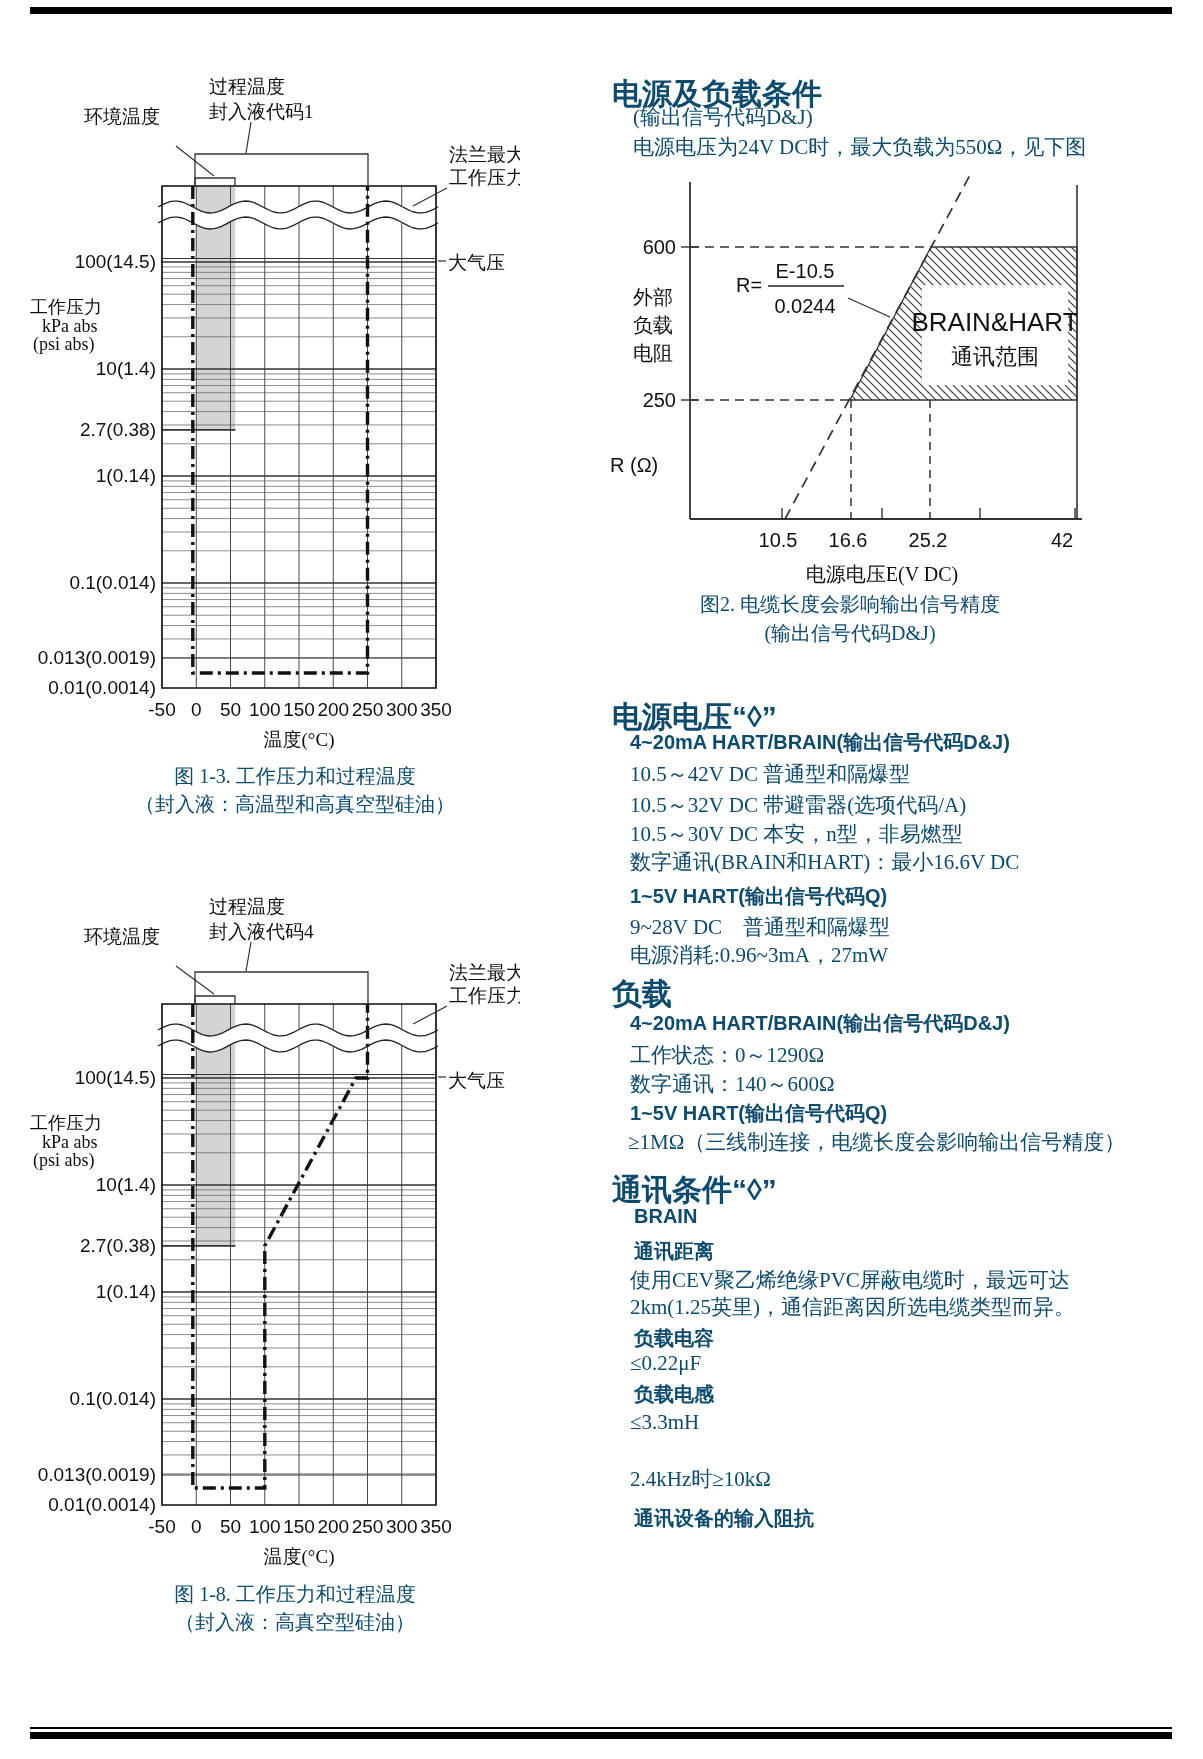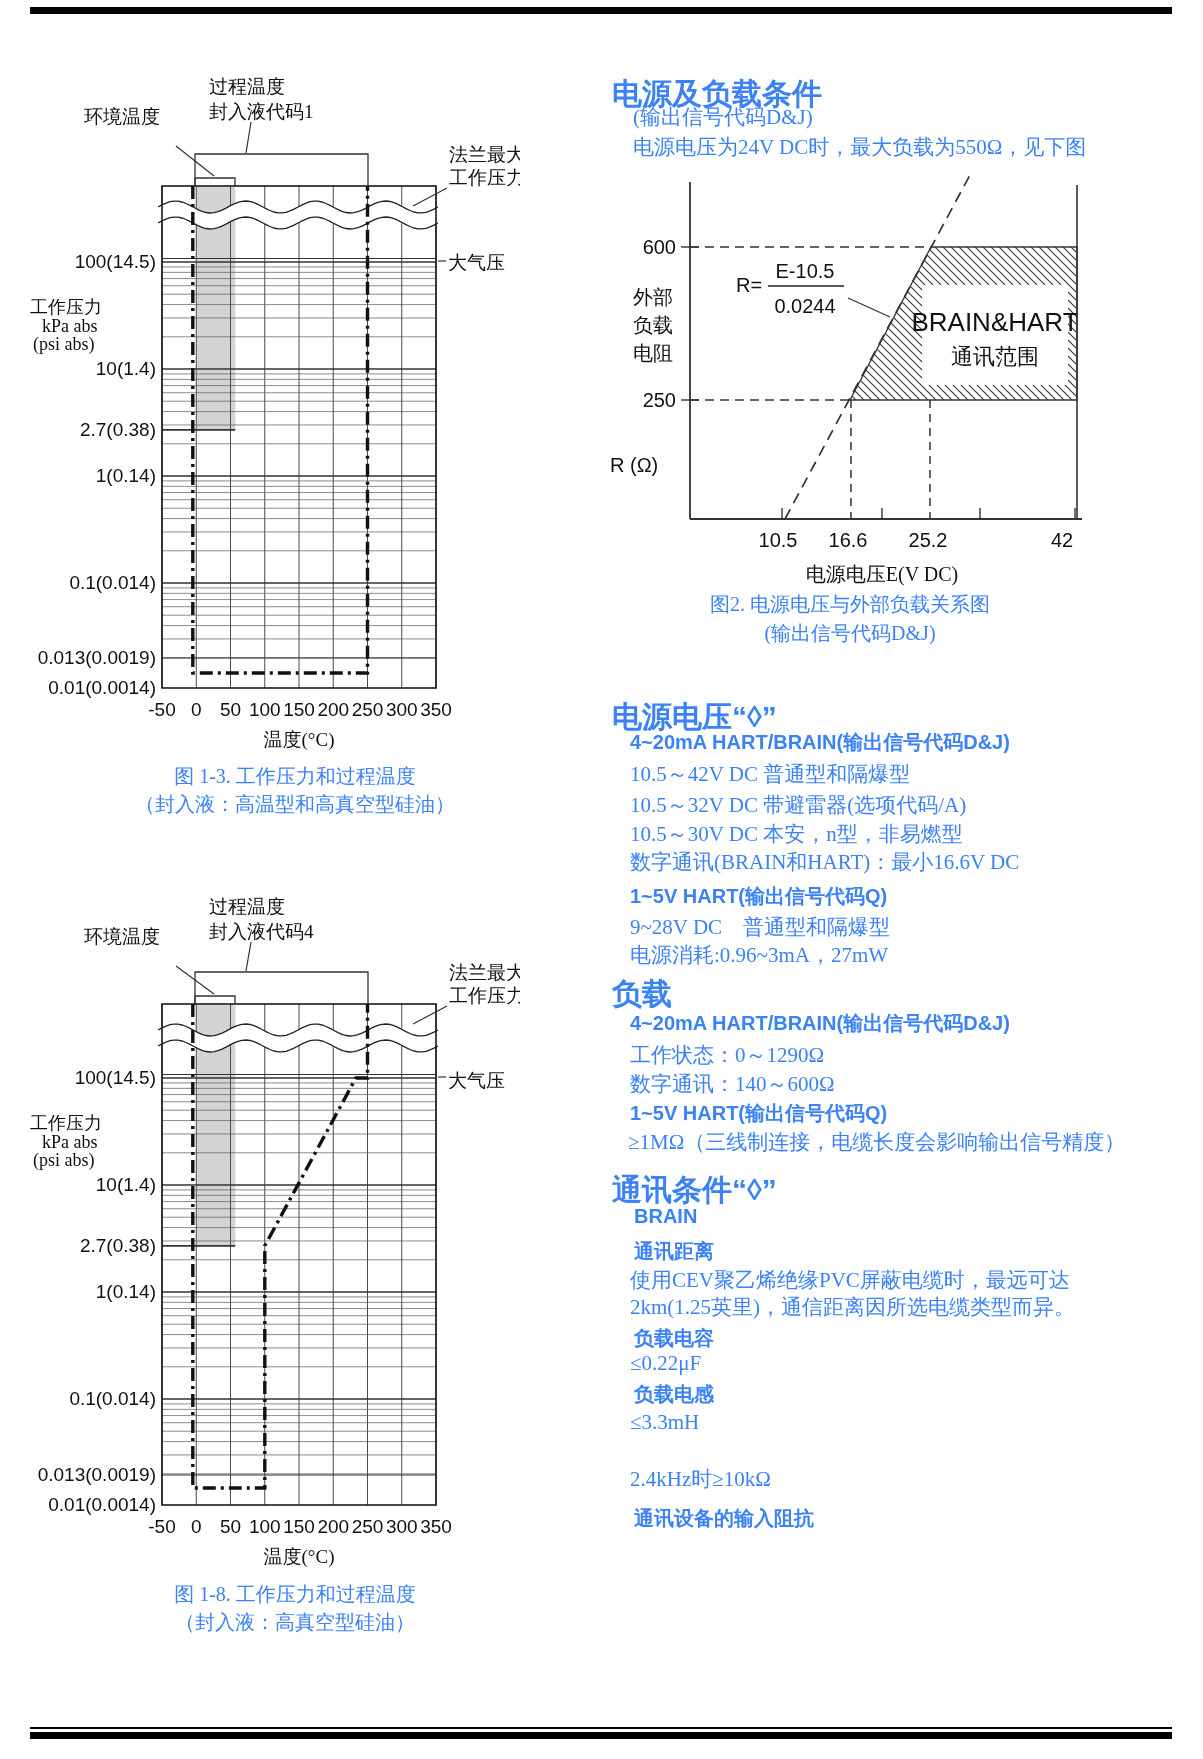--- a/index.html
+++ b/index.html
@@ -1,17 +1,17 @@
 <!DOCTYPE html>
 <html><head>
 <meta charset="utf-8">
 <style>
   html,body{margin:0;padding:0;background:#e8e8e8;}
   .page{position:relative;width:1203px;height:1759px;background:#fff;overflow:hidden;
-        font-family:"Liberation Serif","DejaVu Serif",serif;color:#3b82f6;}
+        font-family:"Liberation Serif","DejaVu Serif",serif;color:#0c4a6e;}
   .rule{position:absolute;background:#000;}
   .tl{position:absolute;white-space:nowrap;}
   .h1{font-family:"Liberation Sans","DejaVu Sans",sans-serif;font-weight:bold;font-size:30px;}
   .bg{font-family:"Liberation Sans","DejaVu Sans",sans-serif;font-weight:bold;font-size:20px;}
   .body{font-size:21px;}
   .cap{position:absolute;width:420px;text-align:center;font-size:20px;white-space:nowrap;}
   svg{position:absolute;}
   svg text{fill:#111;}
   .num{font-family:"Liberation Sans","DejaVu Sans",sans-serif;font-size:19px;}
   .num2{font-family:"Liberation Sans","DejaVu Sans",sans-serif;font-size:20px;}
@@ -244,21 +244,21 @@
       <text x="245" y="118" class="num2" text-anchor="middle">E-10.5</text>
       <line x1="208" y1="126" x2="284" y2="126" stroke="#222" stroke-width="1.5"></line>
       <text x="245" y="153" class="num2" text-anchor="middle">0.0244</text>
       <line x1="288" y1="138" x2="330" y2="157" stroke="#333" stroke-width="1.3"></line>
       <text x="93" y="144" class="cjk2" text-anchor="middle">外部</text>
       <text x="93" y="172" class="cjk2" text-anchor="middle">负载</text>
       <text x="93" y="200" class="cjk2" text-anchor="middle">电阻</text>
       <text x="50" y="312" class="num2" text-anchor="start">R (Ω)</text>
       <text x="322" y="421" class="cjk2" text-anchor="middle">电源电压E(V DC)</text>
     </svg>
-  <div class="cap" style="left:640px;top:591px;">图2. 电源电压与外部负载关系图</div>
+  <div class="cap" style="left:640px;top:591px;">图2. 电缆长度会影响输出信号精度</div>
   <div class="cap" style="left:640px;top:620px;">(输出信号代码D&amp;J)</div>
 
   <div class="tl h1" style="left:612px;top:74px;">电源及负载条件</div>
   <div class="tl body" style="left:633px;top:103px;">(输出信号代码D&amp;J)</div>
   <div class="tl body" style="left:633px;top:133px;">电源电压为24V DC时，最大负载为550Ω，见下图</div>
   <div class="tl h1" style="left:612px;top:697px;">电源电压“◊”</div>
   <div class="tl bg" style="left:630px;top:729px;">4~20mA HART/BRAIN(输出信号代码D&amp;J)</div>
   <div class="tl body" style="left:630px;top:760px;">10.5～42V DC 普通型和隔爆型</div>
   <div class="tl body" style="left:630px;top:791px;">10.5～32V DC 带避雷器(选项代码/A)</div>
   <div class="tl body" style="left:630px;top:820px;">10.5～30V DC 本安，n型，非易燃型</div>

